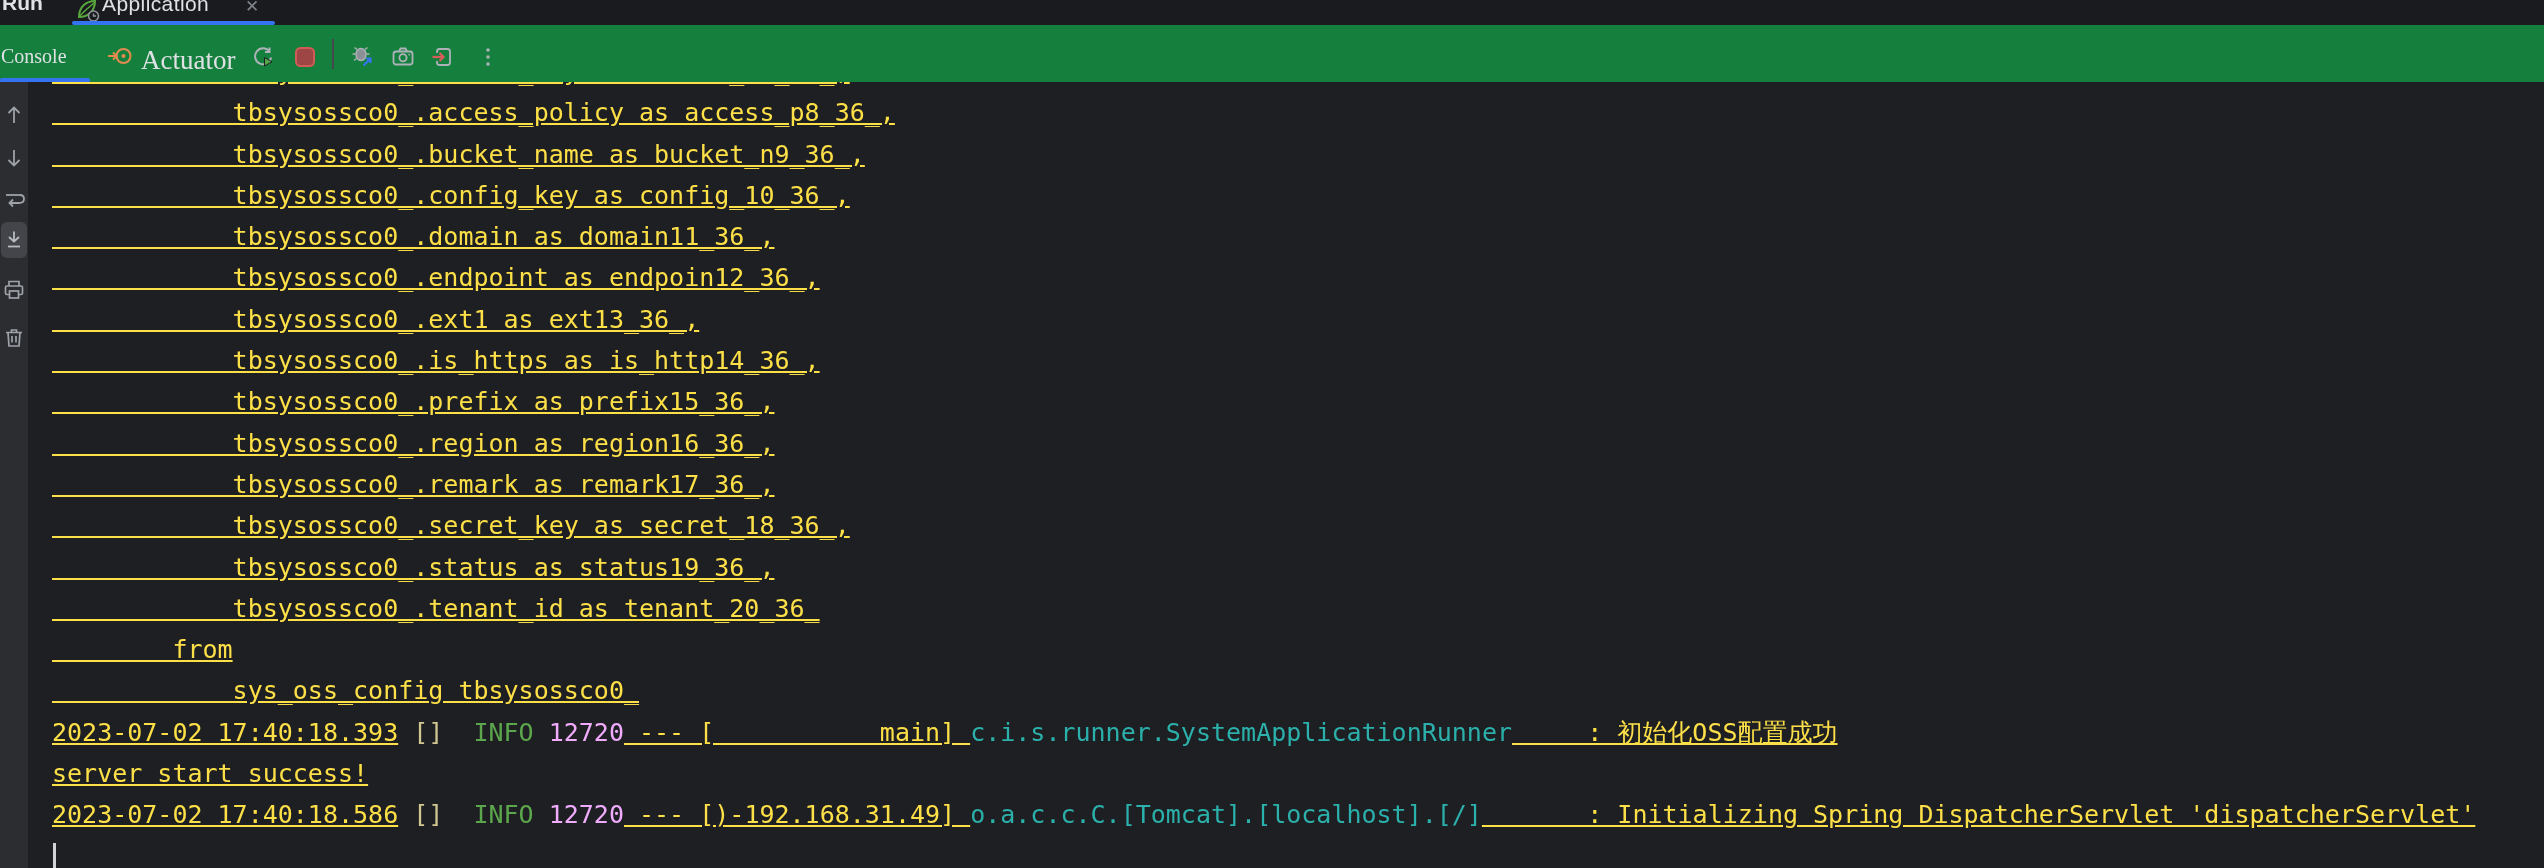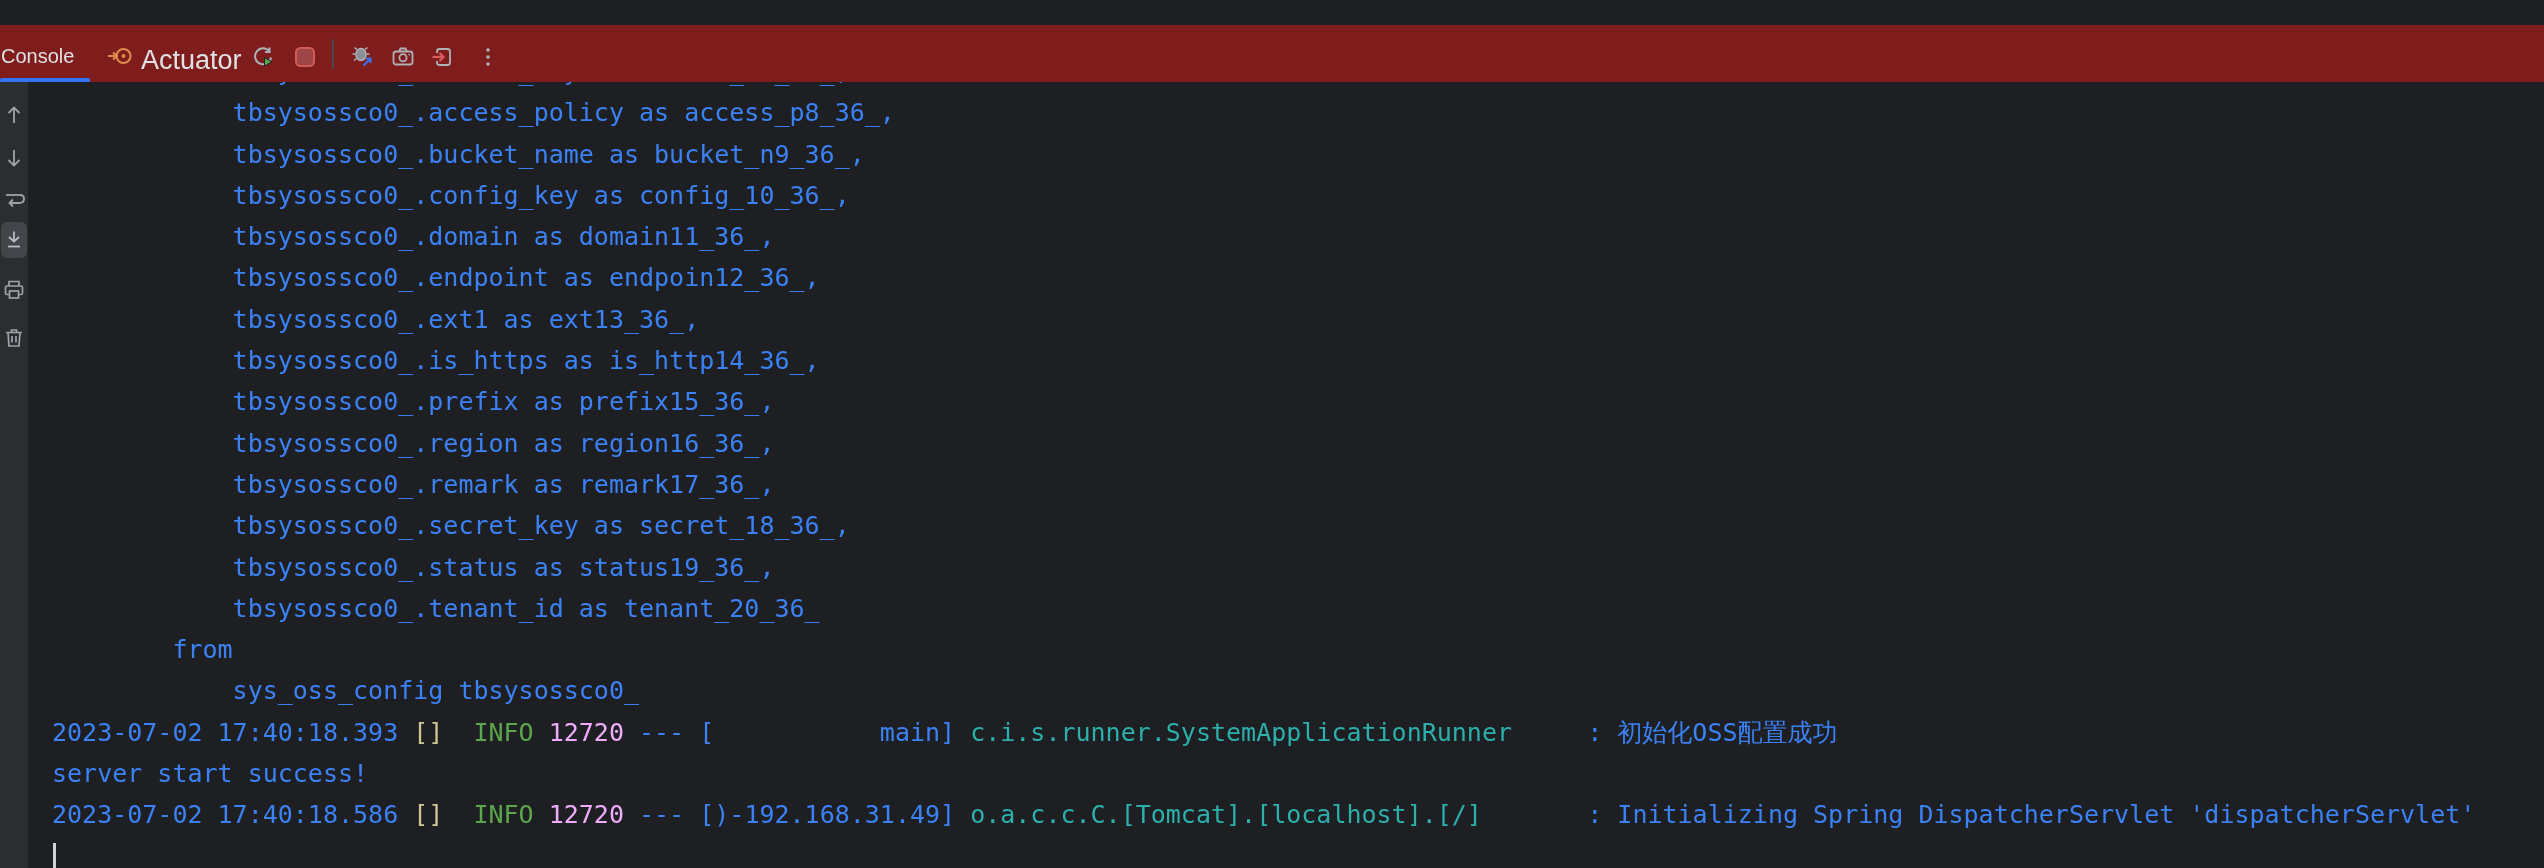--- a/index.html
+++ b/index.html
@@ -9,52 +9,68 @@
   
   .tabrow{position:absolute;left:0;top:0;width:100%;height:25px;background:#1A1B1E;overflow:hidden;}
   .run-label{position:absolute;left:2px;top:-9px;font-size:21px;font-weight:bold;color:#DFE1E5;}
   .tab{position:absolute;left:60px;top:0;width:218px;height:25px;}
   .tab-icon{position:absolute;left:14px;top:-3px;}
   .tab-title{position:absolute;left:42px;top:-8px;font-size:21px;color:#DFE1E5;letter-spacing:.4px;}
   .tab-close{position:absolute;left:185px;top:-4px;font-size:17px;color:#7E828A;}
   .tab-underline{position:absolute;left:72px;top:21px;width:203px;height:4px;background:#3574F0;border-radius:2px;}
 
   
-  .toolbar{position:absolute;left:0;top:25px;width:100%;height:57px;background:#7f1d1d;}
+  .toolbar{position:absolute;left:0;top:25px;width:100%;height:57px;background:#15803d;font-family:Liberation Serif, serif;}
   .console-label{position:absolute;left:1px;top:20px;font-size:20px;color:#DFE1E5;}
   .console-underline{position:absolute;left:0;top:53px;width:90px;height:4px;background:#3574F0;border-radius:2px 2px 0 0;}
   .actuator{position:absolute;left:107px;top:18px;height:28px;}
   .actuator-label{position:absolute;left:34px;top:2px;font-size:27px;color:#DFE1E5;}
   .tbtn{position:absolute;top:20px;width:24px;height:24px;}
   .sep{position:absolute;left:332px;top:14px;width:2px;height:30px;background:#46484D;}
 
   
   .leftstrip{position:absolute;left:0;top:82px;width:28px;height:786px;background:#2B2D30;}
   .lbtn{position:absolute;left:2px;width:24px;height:24px;}
   .lsel{position:absolute;left:1px;top:140px;width:26px;height:36px;background:#43454A;border-radius:6px;}
 
   
   .console-area{position:absolute;left:28px;top:82px;width:2516px;height:786px;background:#1E1F22;overflow:hidden;}
   #console-pre{position:absolute;left:24px;top:-31px;margin:0;white-space:pre;
       font-family:"DejaVu Sans Mono",monospace;font-size:25px;line-height:41.3px;color:#BCBEC4;}
   .cline{height:41.3px;}
-  .seg-p{color:#3b82f6;}
+  .seg-p{color:#fde047;text-decoration:underline;}
   .seg-b{color:#CFC691;}
   .seg-g{color:#5CA64C;margin-top:28px;}
   .seg-m{color:#f0abfc;}
   .seg-c{color:#2BB0AB;}
   .caret{display:inline-block;width:3px;height:30px;background:#D0D3D8;vertical-align:middle;margin-left:1px;}
 
   svg{display:block;}
 </style>
 </head>
 <body>
 
 <div class="app">
 
+  <div class="tabrow">
+    <span class="run-label">Run</span>
+    <div class="tab">
+      <span class="tab-icon">
+        <svg width="26" height="26" viewBox="0 0 26 26">
+          <path d="M5 20 C5 10 12 4 21 4 C21 14 14 20 5 20 Z" fill="none" stroke="#57A73E" stroke-width="2"></path>
+          <path d="M5 20 C9 15 14 11 20 6" fill="none" stroke="#57A73E" stroke-width="1.6"></path>
+          <circle cx="19.5" cy="19" r="5" fill="#1A1B1E" stroke="#8E939B" stroke-width="1.6"></circle>
+          <path d="M19.5 16.5 V19 H22" fill="none" stroke="#8E939B" stroke-width="1.4"></path>
+        </svg>
+      </span>
+      <span class="tab-title">Application</span>
+      <span class="tab-close">✕</span>
+    </div>
+    <div class="tab-underline"></div>
+  </div>
 
   <div class="toolbar">
     <span class="console-label">Console</span>
     <div class="console-underline"></div>
 
     <div class="actuator">
       <span style="position:absolute;left:0;top:0;">
         <svg width="26" height="26" viewBox="0 0 26 26">
           <circle cx="16.5" cy="13" r="7" fill="none" stroke="#E28B50" stroke-width="2"></circle>
           <circle cx="16.5" cy="13" r="2" fill="#E28B50"></circle>

